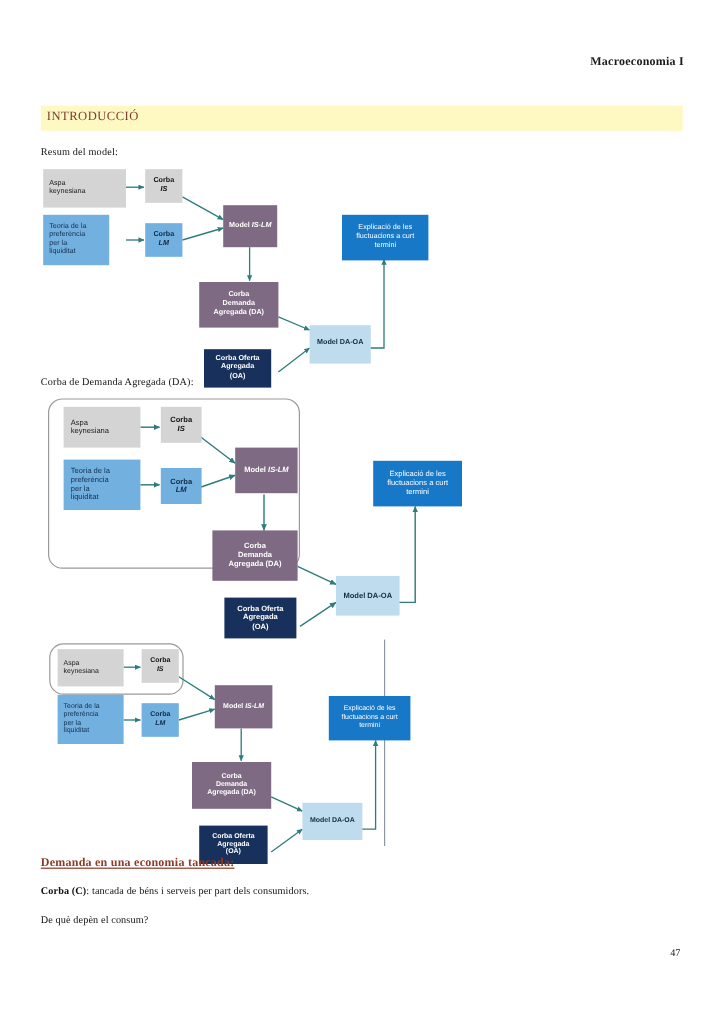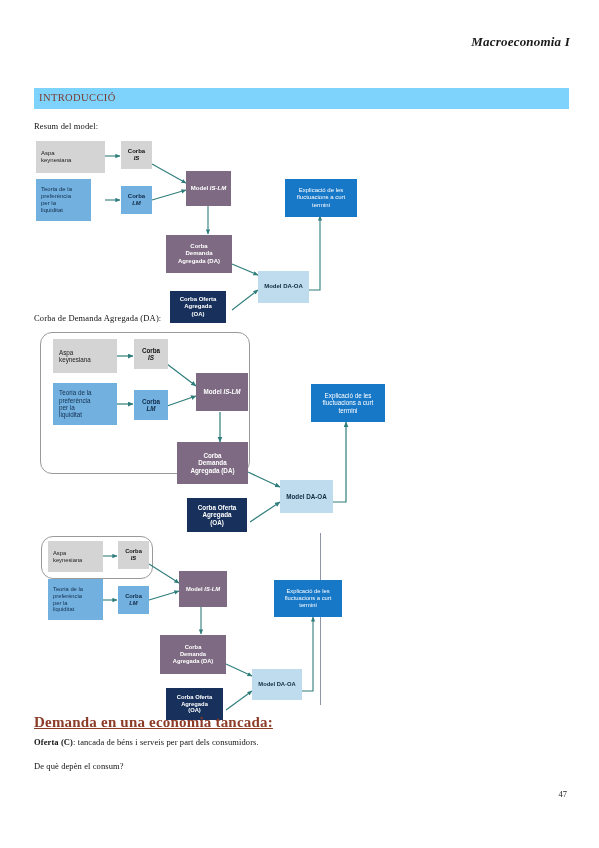--- a/index.html
+++ b/index.html
@@ -5,57 +5,56 @@
   html,body{margin:0;padding:0;}
   body{
     width:599px;height:848px;background:#ffffff;
     font-family:"Liberation Serif", serif;
     color:#1a1a1a;overflow:hidden;position:relative;
   }
   .page{position:relative;width:599px;height:848px;}
 
   
   .running-head{
-    position:absolute;top:34px;right:29px;
-    font-family:"Liberation Serif", serif;
-    font-size:13px;font-weight:bold;letter-spacing:.2px;
+    position:absolute;top:46px;right:29px;
+    font-family:"Liberation Serif", serif;
+    font-size:10px;font-weight:bold;letter-spacing:.2px;
     color:#1a1a1a;
-    font-style:italic;
   }
   .doc-title{
     position:absolute;left:34px;top:56px;
     font-family:"Liberation Serif", serif;
     font-size:14.5px;letter-spacing:.25px;
     color:#E8A33D;white-space:nowrap;
   }
   .section-banner{
     position:absolute;left:34px;top:88px;
     width:535px;height:21px;
-    background:#7dd3fc;
+    background:#fef9c3;
   }
   .section-banner span{
     position:absolute;left:5px;top:4px;
     font-family:"Liberation Serif", serif;
     font-size:10.5px;letter-spacing:.4px;
     color:#7B3B30;
   }
 
   
   .body-line{
     position:absolute;left:34px;
     font-family:"Liberation Serif", serif;
     font-size:8.5px;color:#111;letter-spacing:.15px;
     white-space:nowrap;
   }
   .lbl-resum{top:121px;}
   .lbl-corba-da{top:313px;}
   .sub-underline{
     position:absolute;left:34px;top:714px;
     font-family:"Liberation Serif", serif;
-    font-size:15px;font-weight:bold;color:#8C3B26;
+    font-size:10px;font-weight:bold;color:#8C3B26;
     text-decoration:underline;letter-spacing:.2px;white-space:nowrap;
   }
   .para{
     position:absolute;left:34px;
     font-family:"Liberation Serif", serif;
     font-size:8.5px;color:#111;letter-spacing:.1px;white-space:nowrap;
   }
   .para-consum{top:737px;}
   .para-depen{top:761px;}
   .para b{font-weight:bold;}
@@ -377,20 +376,20 @@
         <span>Explicació de les</span><br>
         <span>fluctuacions a curt</span><br>
         <span>termini</span>
       </div>
     </div>
   </div>
 
   <div class="sub-underline">Demanda en una economia tancada:</div>
 
   <div class="para para-consum">
-    <b>Oferta (C)</b><span>: tancada de béns i serveis per part dels consumidors.</span>
+    <b>Corba (C)</b><span>: tancada de béns i serveis per part dels consumidors.</span>
   </div>
 
   <div class="para para-depen">De què depèn el consum?</div>
 
   <div class="page-num">47</div>
 
 </div>
 
 </body></html>

